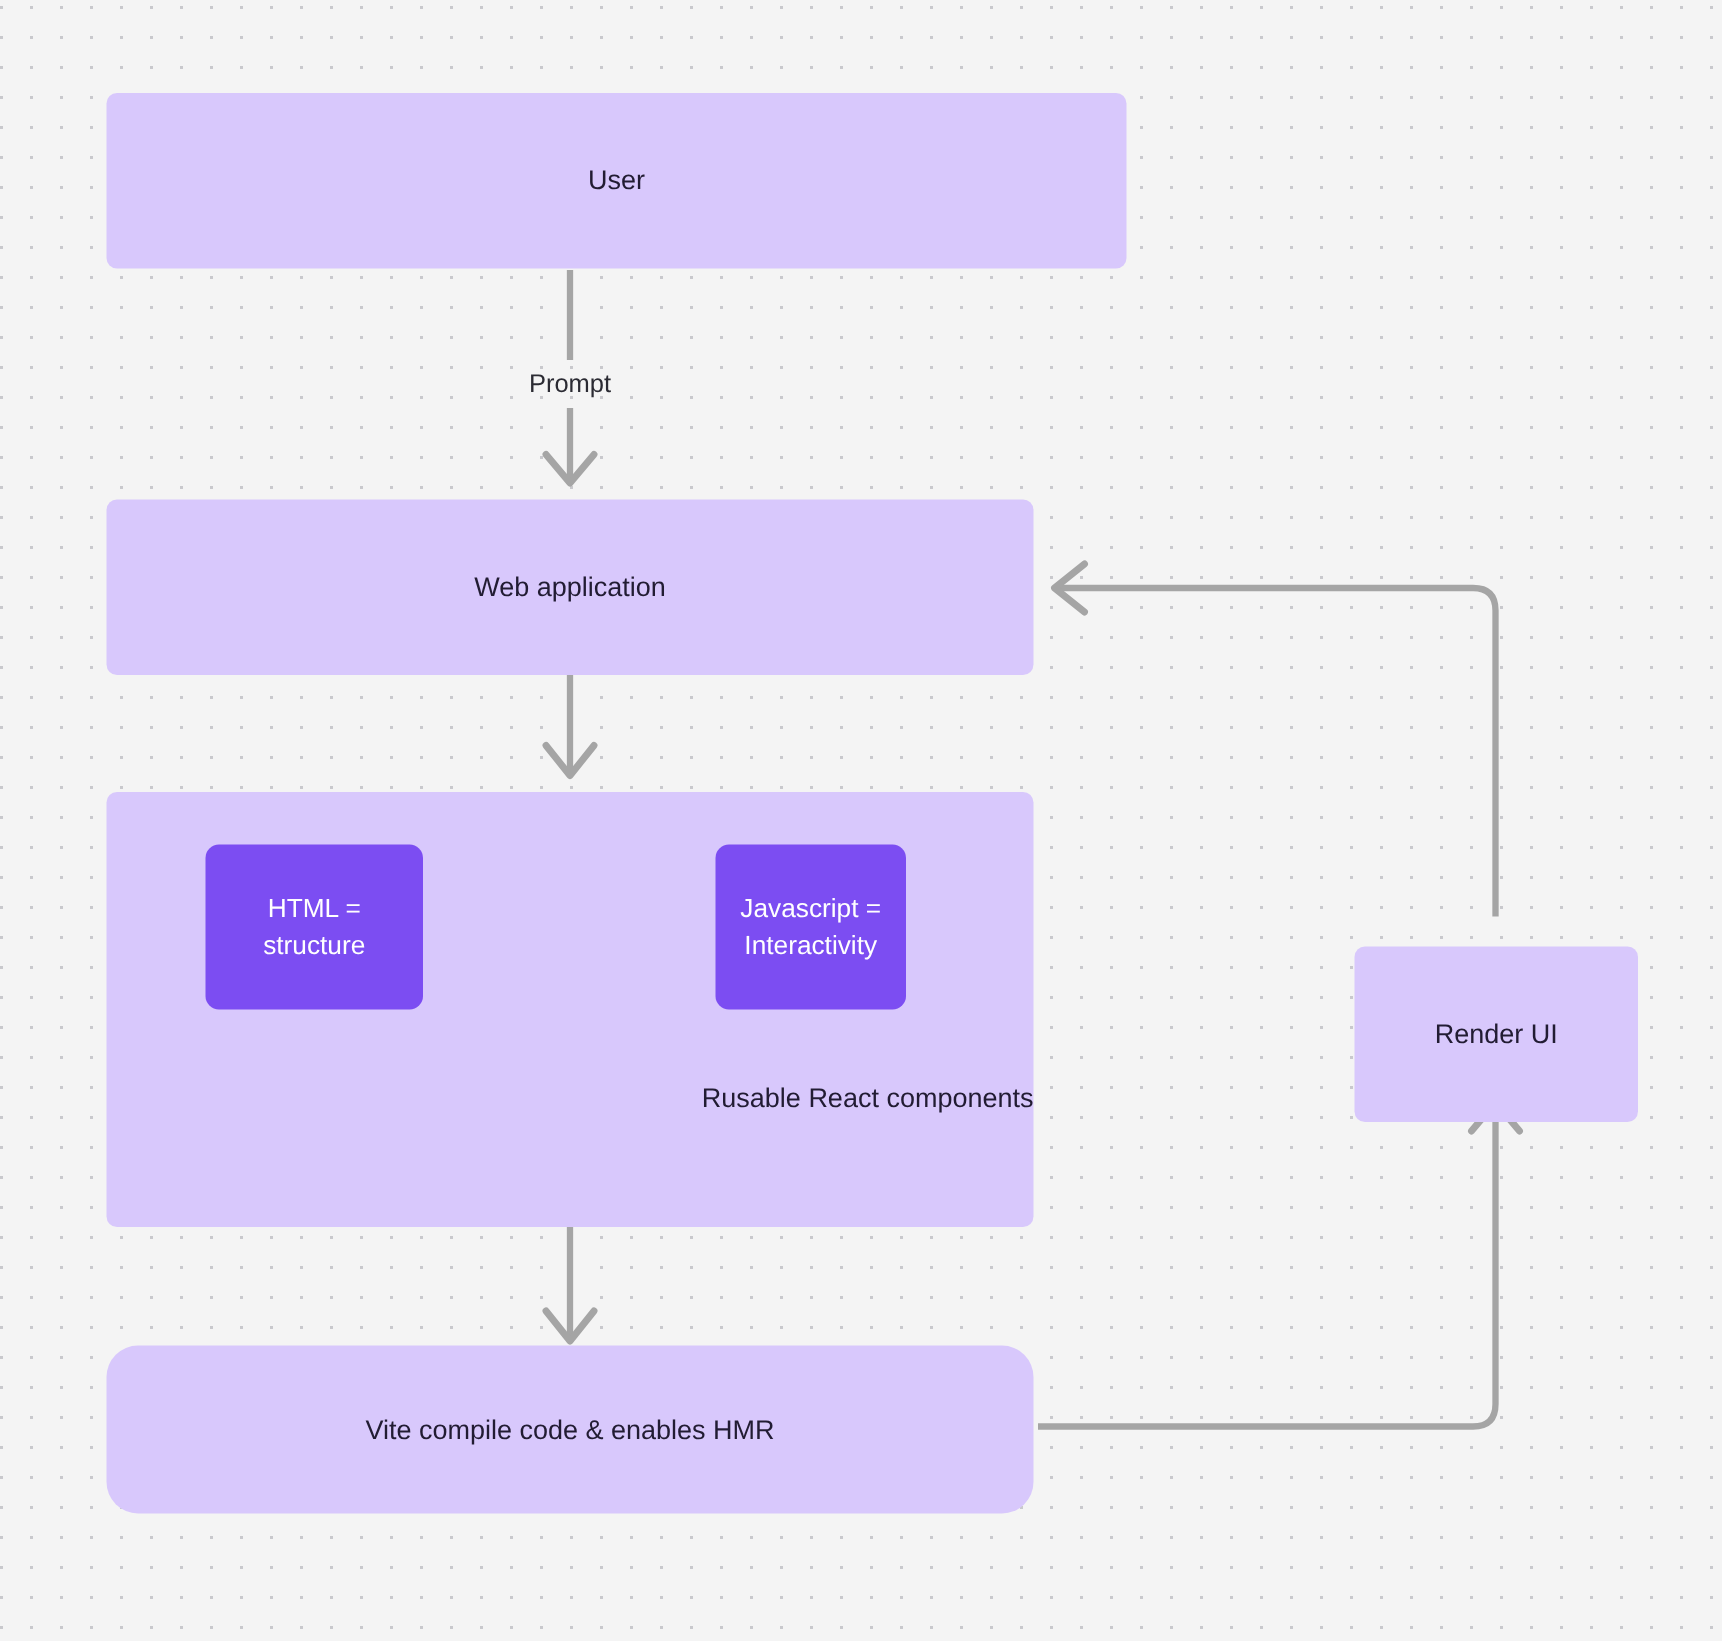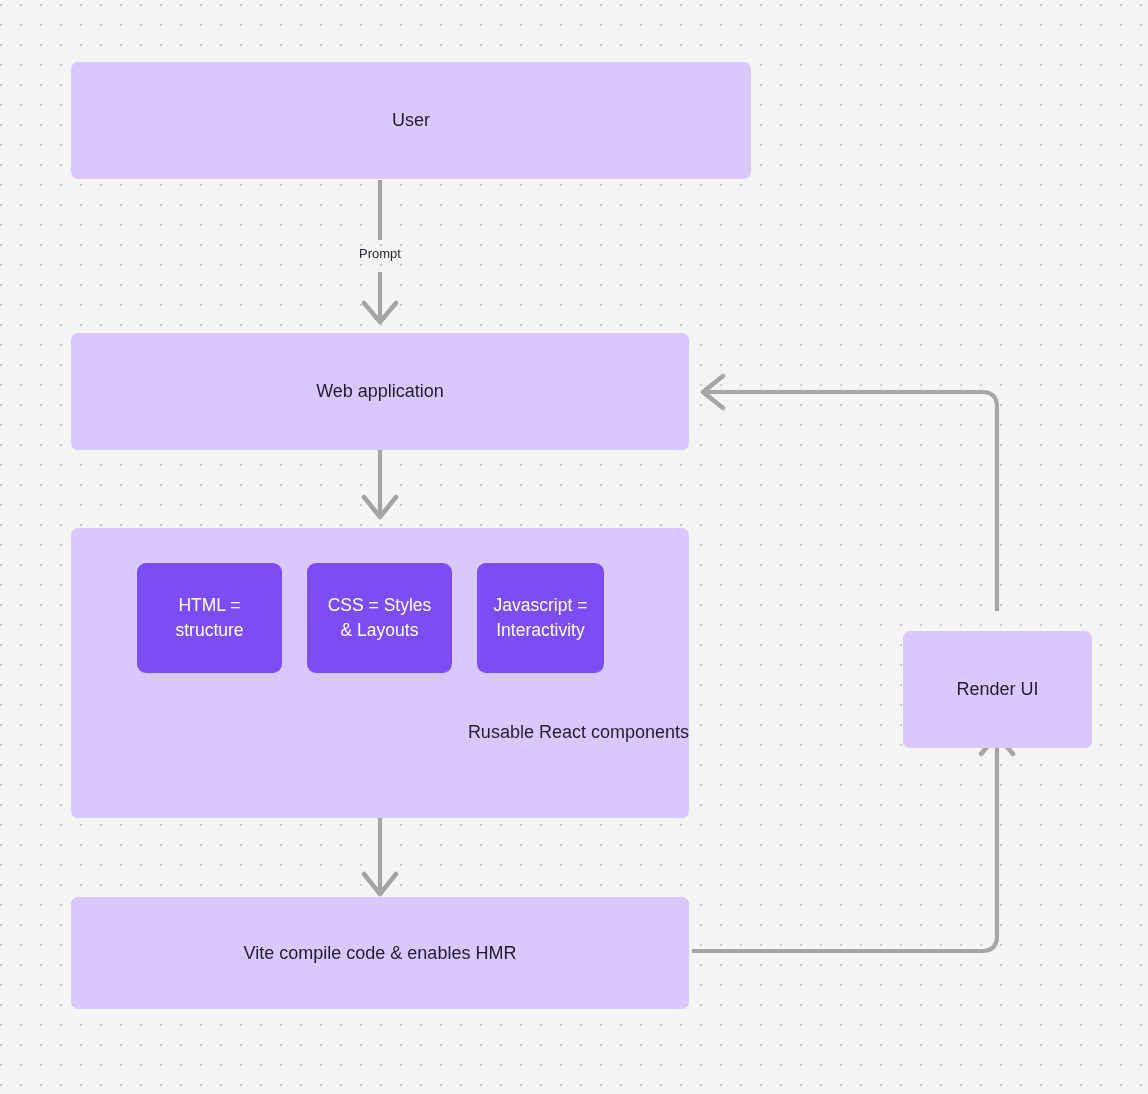--- a/index.html
+++ b/index.html
@@ -58,21 +58,21 @@
     width: 100%;
     left: 0;
     text-align: right;
     color: #221c33;
     font-size: 18px;
     font-family: "Liberation Sans", sans-serif;
   }
   .edge-label {
     position: absolute;
     color: #2b2b33;
-    font-size: 13px;
+    font-size: 17px;
     font-family: "Liberation Sans", sans-serif;
     white-space: nowrap;
     z-index: 5;
     text-align: center;
   }
   svg.edges {
     position: absolute;
     left: 0;
     top: 0;
     width: 1148px;
@@ -138,36 +138,30 @@
     <span>Web application</span>
   </div>
 
   <div class="node group" style="left:71px; top:528px; width:618px; height:290px;">
     <div class="chip" style="left:66px; top:35px; width:145px; height:110px;">
       <span>
         <span>HTML =</span><br>
         <span>structure</span>
       </span>
     </div>
-    <div class="chip" style="left:236px; top:35px; width:145px; height:110px;">
-      <span>
-        <span>CSS = Styles</span><br>
-        <span>&amp; Layouts</span>
-      </span>
-    </div>
     <div class="chip" style="left:406px; top:35px; width:127px; height:110px;">
       <span>
         <span>Javascript =</span><br>
         <span>Interactivity</span>
       </span>
     </div>
     <div class="group-caption" style="top:192px;">Rusable React components</div>
   </div>
 
-  <div class="node" style="left:71px; top:897px; width:618px; height:112px;">
+  <div class="node" style="left:71px; top:897px; width:618px; height:112px;border-radius:21px;">
     <span>Vite compile code &amp; enables HMR</span>
   </div>
 
   <div class="node" style="left:903px; top:631px; width:189px; height:117px;justify-content:center;">
     <span>Render UI</span>
   </div>
 
 </div>
 
 </body></html>

